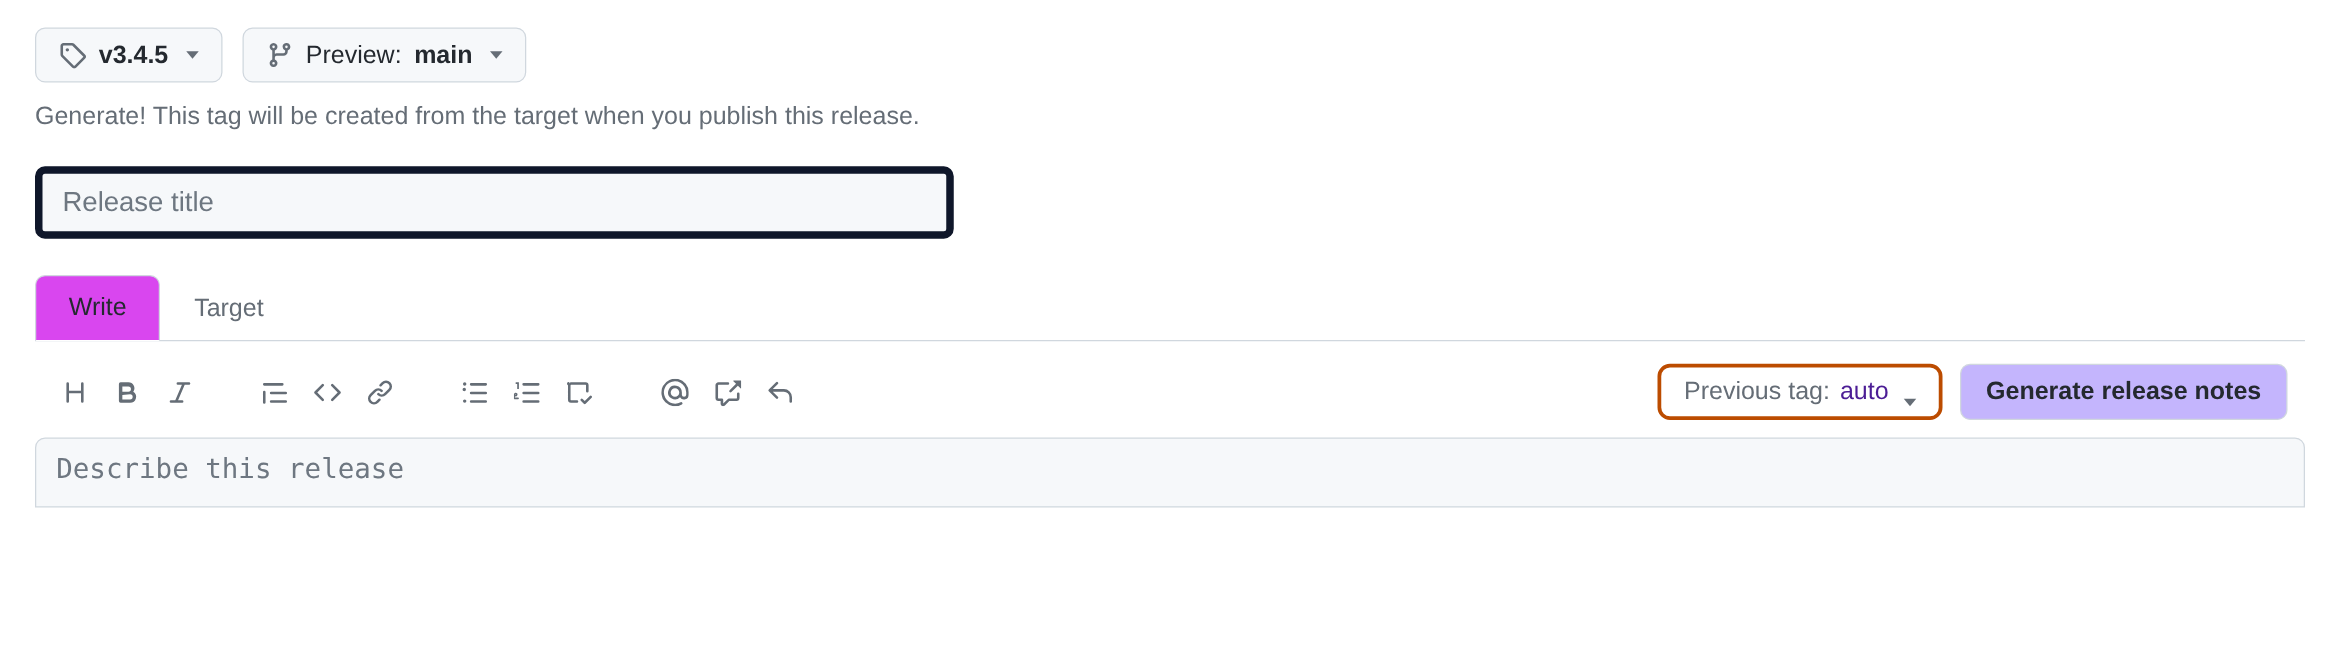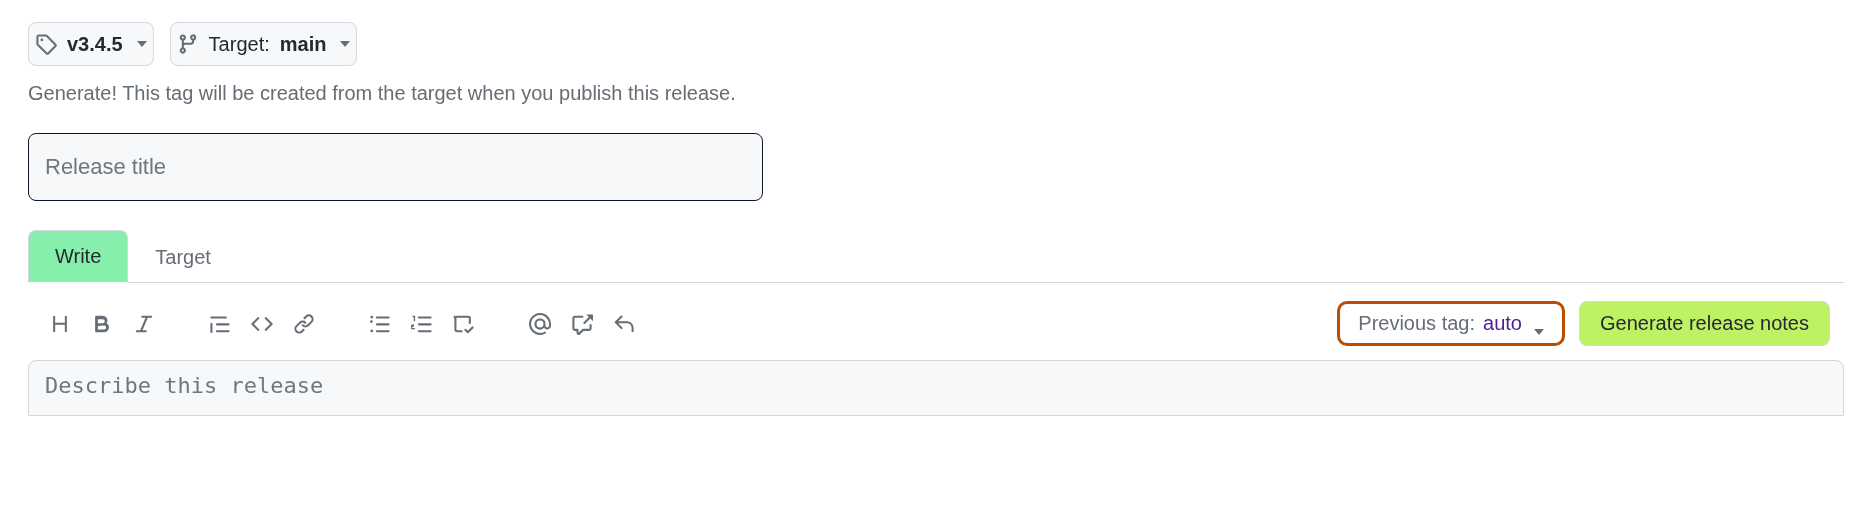--- a/index.html
+++ b/index.html
@@ -9,21 +9,21 @@
       color: #24292f;
       padding: 22px 28px;
       width: 1872px;
       font-size: 20px;
     }
     .top-row { display: flex; gap: 16px; margin-bottom: 16px; }
     .btn {
       display: inline-flex;
       align-items: center;
       gap: 10px;
-      padding: 8px 6px;
+      padding: 8px 18px;
       background: #f6f8fa;
       border: 1px solid #d0d7de;
       border-radius: 8px;
       font-size: 20px;
       font-weight: 500;
       color: #24292f;
       cursor: pointer;
       line-height: 1.3;
     }
     .btn .strong { font-weight: 600; }
@@ -36,23 +36,23 @@
       margin-left: 4px;
     }
     .helper-text {
       color: #656d76;
       font-size: 20px;
       margin-bottom: 28px;
       margin-top: 6px;
     }
     .title-input {
       width: 735px;
-      padding: 20px 16px;
+      padding: 10px 16px;
       font-size: 22px;
-      border: 1px solid #0f172a;
+      border: 6px solid #0f172a;
       border-radius: 8px;
       background: #f6f8fa;
       color: #24292f;
     }
     .title-input::placeholder { color: #6e7781; }
     .tabs-row {
       display: flex;
       align-items: flex-end;
       border-bottom: 1px solid #d0d7de;
       margin-top: 28px;
@@ -64,21 +64,21 @@
       cursor: pointer;
       border: 1px solid transparent;
       border-bottom: none;
       position: relative;
       bottom: -1px;
       border-top-left-radius: 8px;
       border-top-right-radius: 8px;
     }
     .tab.active {
       color: #24292f;
-      background: #86efac;
+      background: #d946ef;
       border-color: #d0d7de;
       border-bottom: 1px solid #ffffff;
     }
     .toolbar-row {
       display: flex;
       align-items: center;
       padding: 18px 14px 14px 14px;
     }
     .md-tools { display: flex; align-items: center; gap: 6px; }
     .tool-group { display:flex; gap:6px; margin-right: 34px; }
@@ -96,26 +96,27 @@
       border-radius: 10px;
       background:#ffffff;
       font-size:20px;
       color:#656d76;
       cursor:pointer;
     }
     .prev-tag-btn .value { color:#4c1d95; }
     .gen-btn {
       display:inline-flex; align-items:center;
       padding: 10px 20px;
-      background:#bef264;
+      background:#c4b5fd;
       border:1px solid #d0d7de;
       border-radius:8px;
       font-size:20px;
       color:#24292f;
       cursor:pointer;
+      font-weight:bold;
     }
     .desc-input {
       width: 100%;
       padding: 12px 16px;
       font-size:22px;
       border:1px solid #d0d7de;
       border-top-left-radius:8px;
       border-top-right-radius:8px;
       background:#f6f8fa;
       color:#24292f;
@@ -140,21 +141,21 @@
     <span class="strong">v3.4.5</span>
     <span class="caret"></span>
   </button>
 
   <button class="btn">
     <span class="icon-wrap">
       <svg width="22" height="22" viewBox="0 0 16 16" fill="currentColor">
           <path d="M9.5 3.25a2.25 2.25 0 1 1 3 2.122V6A2.5 2.5 0 0 1 10 8.5H6a1 1 0 0 0-1 1v1.128a2.251 2.251 0 1 1-1.5 0V5.372a2.25 2.25 0 1 1 1.5 0v1.836A2.493 2.493 0 0 1 6 7h4a1 1 0 0 0 1-1v-.628A2.25 2.25 0 0 1 9.5 3.25Zm-6 0a.75.75 0 1 0 1.5 0 .75.75 0 0 0-1.5 0Zm8.25-.75a.75.75 0 1 0 0 1.5.75.75 0 0 0 0-1.5ZM4.25 12a.75.75 0 1 0 0 1.5.75.75 0 0 0 0-1.5Z"></path>
         </svg>
     </span>
-    <span>Target:</span>
+    <span>Preview:</span>
     <span class="strong">main</span>
     <span class="caret"></span>
   </button>
 </div>
 
 <div class="helper-text">Generate! This tag will be created from the target when you publish this release.</div>
 
 <input type="text" class="title-input" placeholder="Release title" style="">
 
 <div class="tabs-row">

